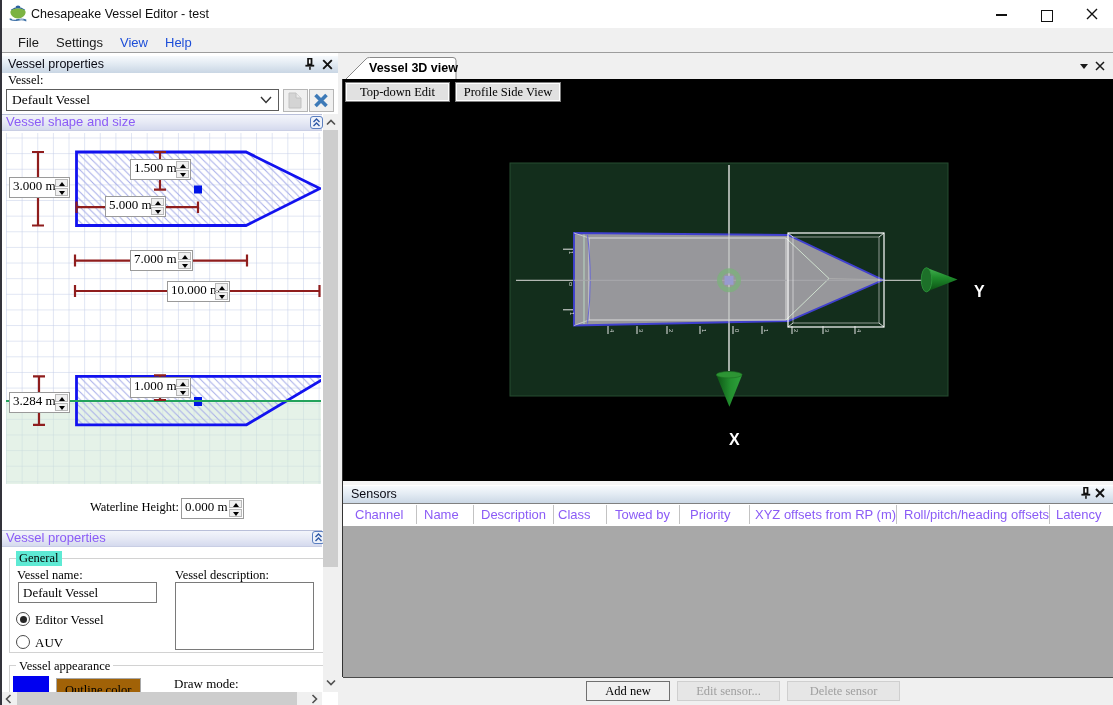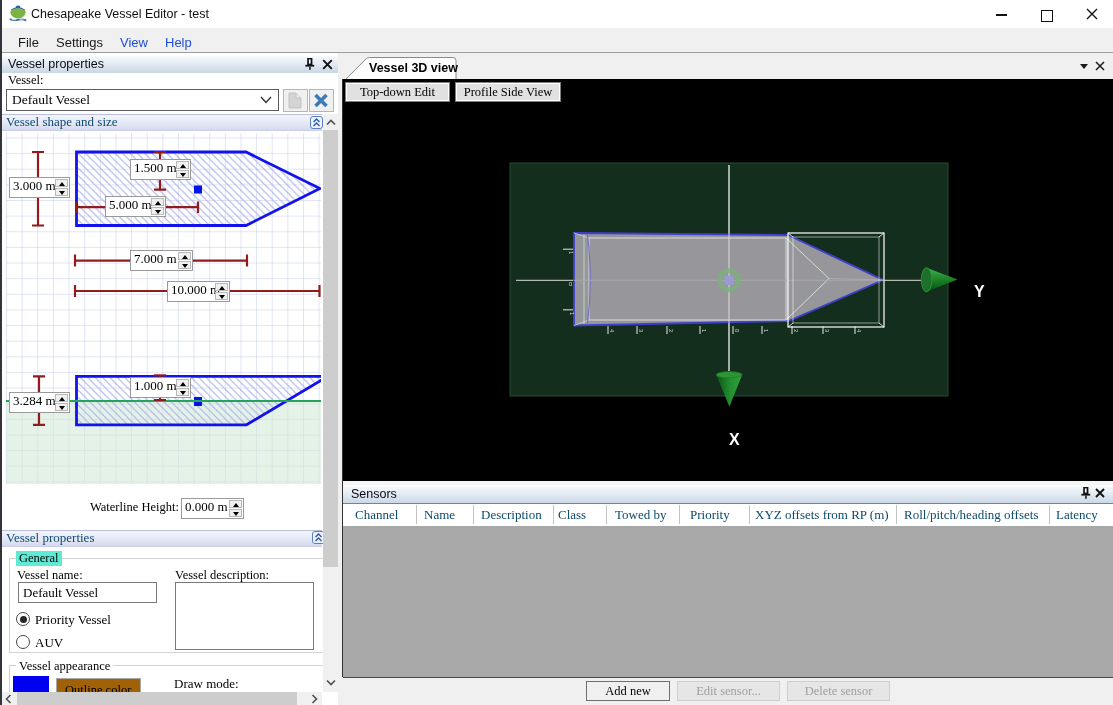--- a/index.html
+++ b/index.html
@@ -9,21 +9,21 @@
 .sec{background:linear-gradient(#f3f5fb,#e6e9f5 50%,#d5daee);border-top:1px solid #b9bfd9;border-bottom:1px solid #c9cee4}
 .spin{position:absolute;height:19px;background:#fff;border:1px solid #9a9a9a;font-family:"Liberation Serif",serif;font-size:13px;color:#000}
 .spin .tx{position:absolute;left:3px;top:0;white-space:nowrap}
 .spin .bt{position:absolute;right:1px;top:1px;width:13px;height:8px;background:#f0f0f0;border:1px solid #b8b8b8;box-sizing:border-box}
 .spin .b2{top:10px}
 .tri-u{position:absolute;left:2.5px;top:2px;width:0;height:0;border-left:3.2px solid transparent;border-right:3.2px solid transparent;border-bottom:4px solid #000}
 .tri-d{position:absolute;left:2.5px;top:2px;width:0;height:0;border-left:3.2px solid transparent;border-right:3.2px solid transparent;border-top:4px solid #000}
 .btn3d{position:absolute;background:#e1e1e1;border:1px solid #7f7f7f;font-family:"Liberation Serif",serif;font-size:12.5px;color:#000;text-align:center;line-height:18px;box-shadow:inset 0 0 0 1px #fff}
 .sbtn{position:absolute;height:20px;font-family:"Liberation Serif",serif;font-size:12.5px;text-align:center;line-height:19px;box-sizing:border-box}
 .fld{position:absolute;font-family:Liberation Serif, serif;font-size:12.5px;color:#000;white-space:nowrap}
-.hdtx{font-family:Liberation Serif, serif;font-size:13px;color:#0c4a6e;white-space:nowrap}
+.hdtx{font-family:Liberation Sans, sans-serif;font-size:13px;color:#8b5cf6;white-space:nowrap}
 </style></head>
 <body>
 
 <div class="abs" style="left:0;top:0;width:1113px;height:28px;background:#fff"></div>
 <div class="abs" style="left:9px;top:4px">
 <svg width="18" height="18" viewBox="0 0 18 18">
 <ellipse cx="9" cy="3.1" rx="2.4" ry="1.5" fill="#2c62a0"></ellipse>
 <path d="M2.2 6.2 Q9 0.9 15.8 6.2" fill="none" stroke="#2c62a0" stroke-width="1.2"></path>
 <path d="M9 4.4 C13.2 4.4 16.6 5.9 16.6 7.9 C16.6 11.3 13.2 14.4 9 14.4 C4.8 14.4 1.4 11.3 1.4 7.9 C1.4 5.9 4.8 4.4 9 4.4 Z" fill="#7cb342"></path>
 <path d="M0.7 14.2 Q4.8 16 9 14.9 Q13.2 13.8 17.3 15.6 L17.3 17.4 Q13.2 15.6 9 16.7 Q4.8 17.8 0.7 16 Z" fill="#3b6ea5"></path>
@@ -195,21 +195,21 @@
   </svg>
 
 <div class="abs" style="left:9px;top:558px;width:313px;height:93px;border:1px solid #d2d2d2;border-right:none"></div>
 <div class="abs fld" style="left:16px;top:551px;background:#5eead4;padding:0 3px">General</div>
 <div class="abs fld" style="left:17px;top:568px">Vessel name:</div>
 <div class="abs" style="left:18px;top:582px;width:137px;height:19px;background:#fff;border:1px solid #7a7a7a">
     <span class="fld" style="left:4px;top:2px;font-size:13px">Default Vessel</span>
   </div>
 <div class="abs" style="left:16px;top:612px;width:12px;height:12px;border:1.4px solid #4a4a4a;border-radius:50%;background:#fff"></div>
 <div class="abs" style="left:19.5px;top:615.5px;width:7px;height:7px;border-radius:50%;background:#262626"></div>
-<div class="abs fld" style="left:35px;top:612px;font-size:13px">Priority Vessel</div>
+<div class="abs fld" style="left:35px;top:612px;font-size:13px">Editor Vessel</div>
 <div class="abs" style="left:16px;top:635px;width:12px;height:12px;border:1.4px solid #4a4a4a;border-radius:50%;background:#fff"></div>
 <div class="abs fld" style="left:35px;top:635px;font-size:13px">AUV</div>
 <div class="abs fld" style="left:175px;top:568px">Vessel description:</div>
 <div class="abs" style="left:175px;top:582px;width:137px;height:66px;background:#fff;border:1px solid #7a7a7a"></div>
 
 <div class="abs" style="left:9px;top:665px;width:313px;height:40px;border:1px solid #d2d2d2;border-right:none;border-bottom:none"></div>
 <div class="abs fld" style="left:16px;top:659px;background:#fff;padding:0 3px">Vessel appearance</div>
 <div class="abs" style="left:13px;top:676px;width:36px;height:16px;background:#0000f0"></div>
 <div class="abs" style="left:56px;top:678px;width:83px;height:14px;background:#a16207;border:1px solid #a8a8a8;overflow:hidden"><span class="fld" style="position:relative;left:8px;top:1px">Outline color</span></div>
 <div class="abs fld" style="left:174px;top:676px;font-size:13px">Draw mode:</div>
@@ -330,13 +330,13 @@
 <div class="abs" style="left:679px;top:505px;width:1px;height:19px;background:#c3c3c3"></div>
 <div class="abs" style="left:749px;top:505px;width:1px;height:19px;background:#c3c3c3"></div>
 <div class="abs" style="left:896px;top:505px;width:1px;height:19px;background:#c3c3c3"></div>
 <div class="abs" style="left:1049px;top:505px;width:1px;height:19px;background:#c3c3c3"></div>
 <div class="abs" style="left:343px;top:526px;width:770px;height:151px;background:#a8a8a8"></div>
 <div class="abs" style="left:343px;top:677px;width:770px;height:1px;background:#4a4a4a"></div>
 <div class="abs" style="left:342px;top:79px;width:1px;height:598px;background:#333"></div>
 <div class="abs" style="left:343px;top:678px;width:770px;height:27px;background:#f0f0f0"></div>
 <div class="sbtn" style="left:586px;top:681px;width:84px;background:#f0f0f0;border:1px solid #707070;color:#000">Add new sensor...</div>
 <div class="sbtn" style="left:677px;top:681px;width:103px;background:#e6e6e6;border:1px solid #cfcfcf;color:#9f9f9f">Edit sensor...</div>
-<div class="sbtn" style="left:787px;top:681px;width:103px;background:#e6e6e6;border:1px solid #cfcfcf;color:#9f9f9f">Delete sensor</div>
+<div class="sbtn" style="left:787px;top:681px;width:113px;background:#e6e6e6;border:1px solid #cfcfcf;color:#9f9f9f">Delete sensor</div>
 
 </body></html>

